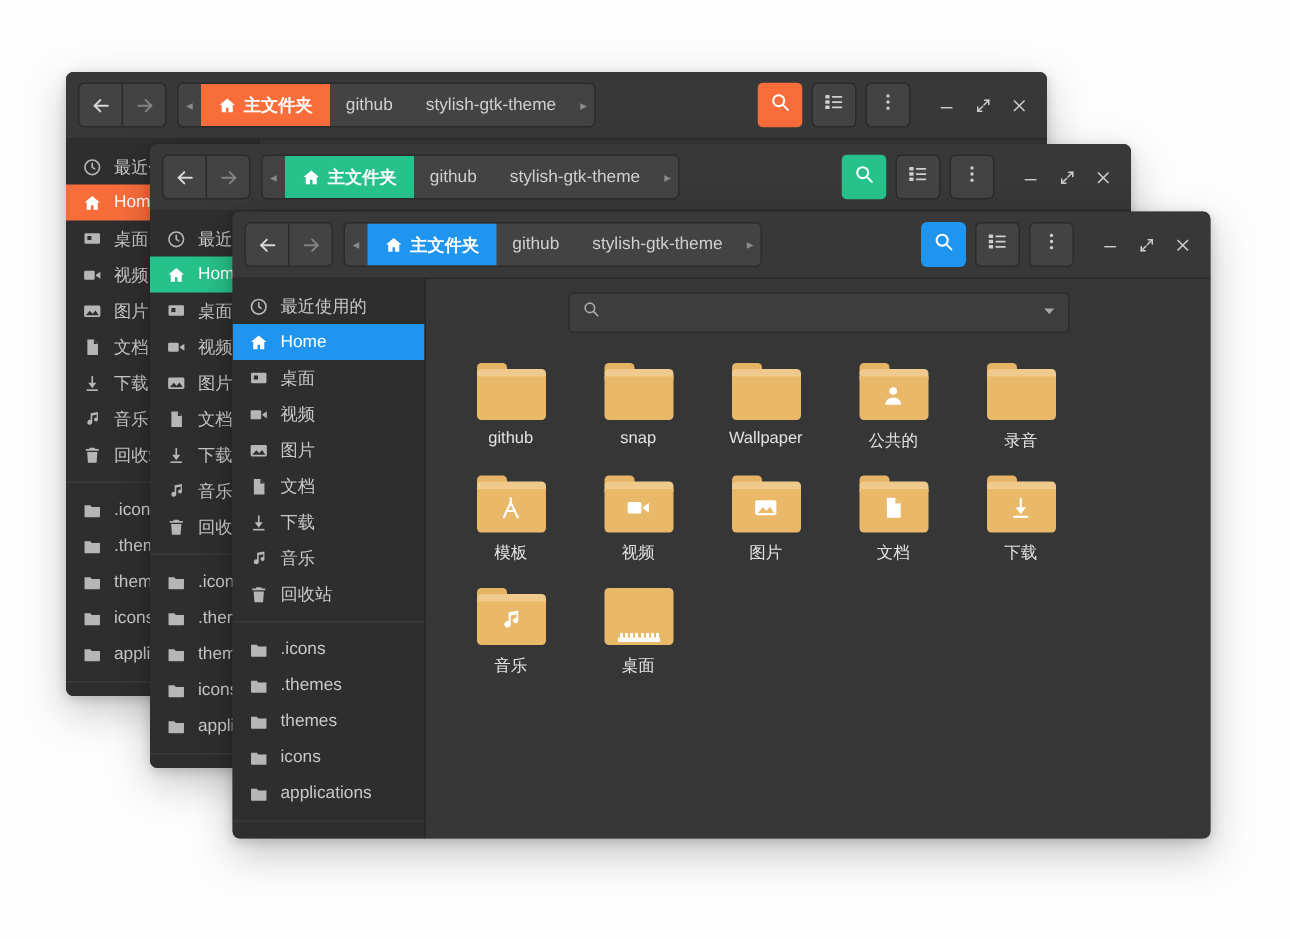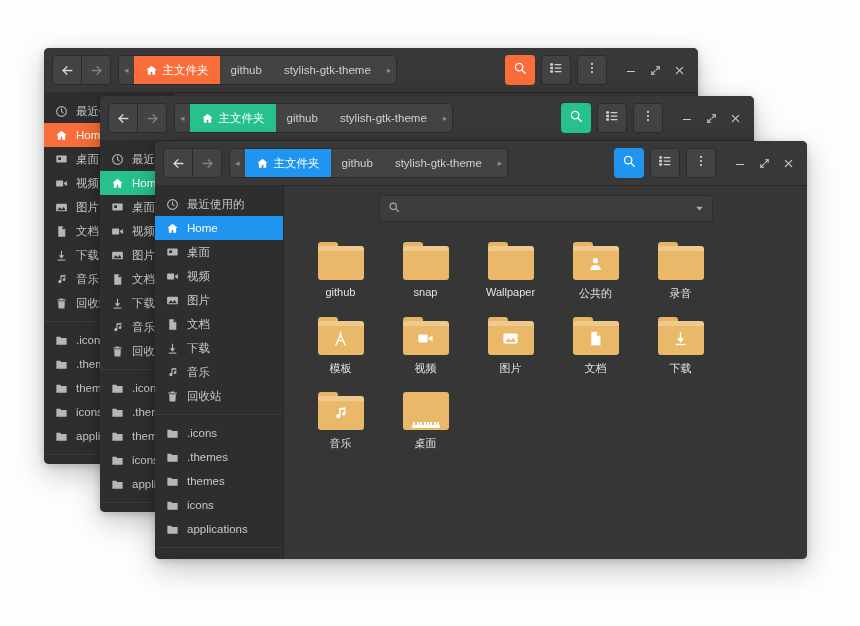--- a/index.html
+++ b/index.html
@@ -41,21 +41,21 @@
   .crumbs{
     display:flex;align-items:stretch;height:28px;
     background:#434343;border:1px solid #2b2b2b;border-radius:4px;overflow:hidden;
   }
   .crumb{
     display:flex;align-items:center;gap:5px;
     padding:0 11px;
     font-size:11.5px;color:#cfcfcf;white-space:nowrap;
   }
   .crumb.arrow{padding:0 5px;color:#8a8a8a;font-size:9px;}
-  .crumb.active{color:#ffffff;font-weight:normal;}
+  .crumb.active{color:#ffffff;font-weight:bold;}
   .crumb .homeico{display:flex;align-items:center;}
 
   
   .hdr-right{margin-left:auto;display:flex;align-items:center;gap:6px;}
   .tbtn{
     width:28px;height:28px;border-radius:4px;
     background:#434343;border:1px solid #2b2b2b;
     display:flex;align-items:center;justify-content:center;
   }
   .tbtn.accent{border-color:transparent;}

